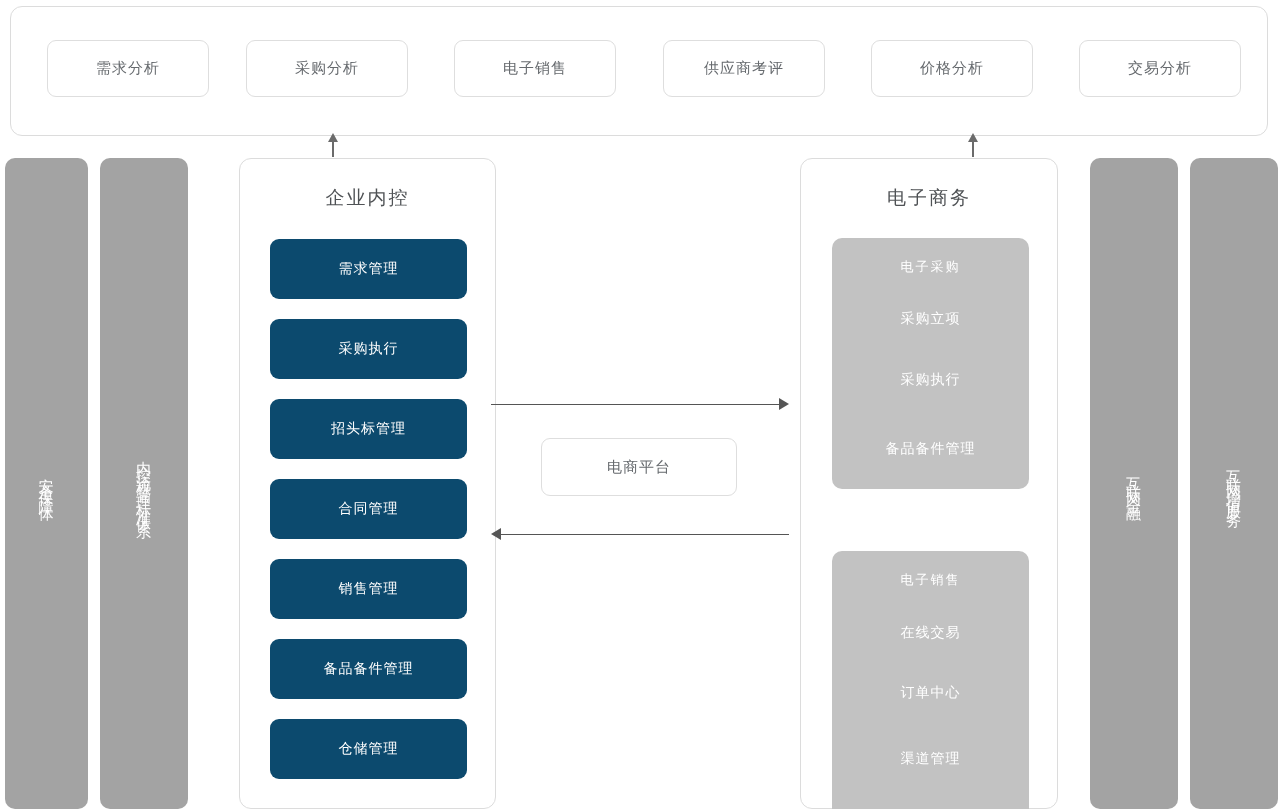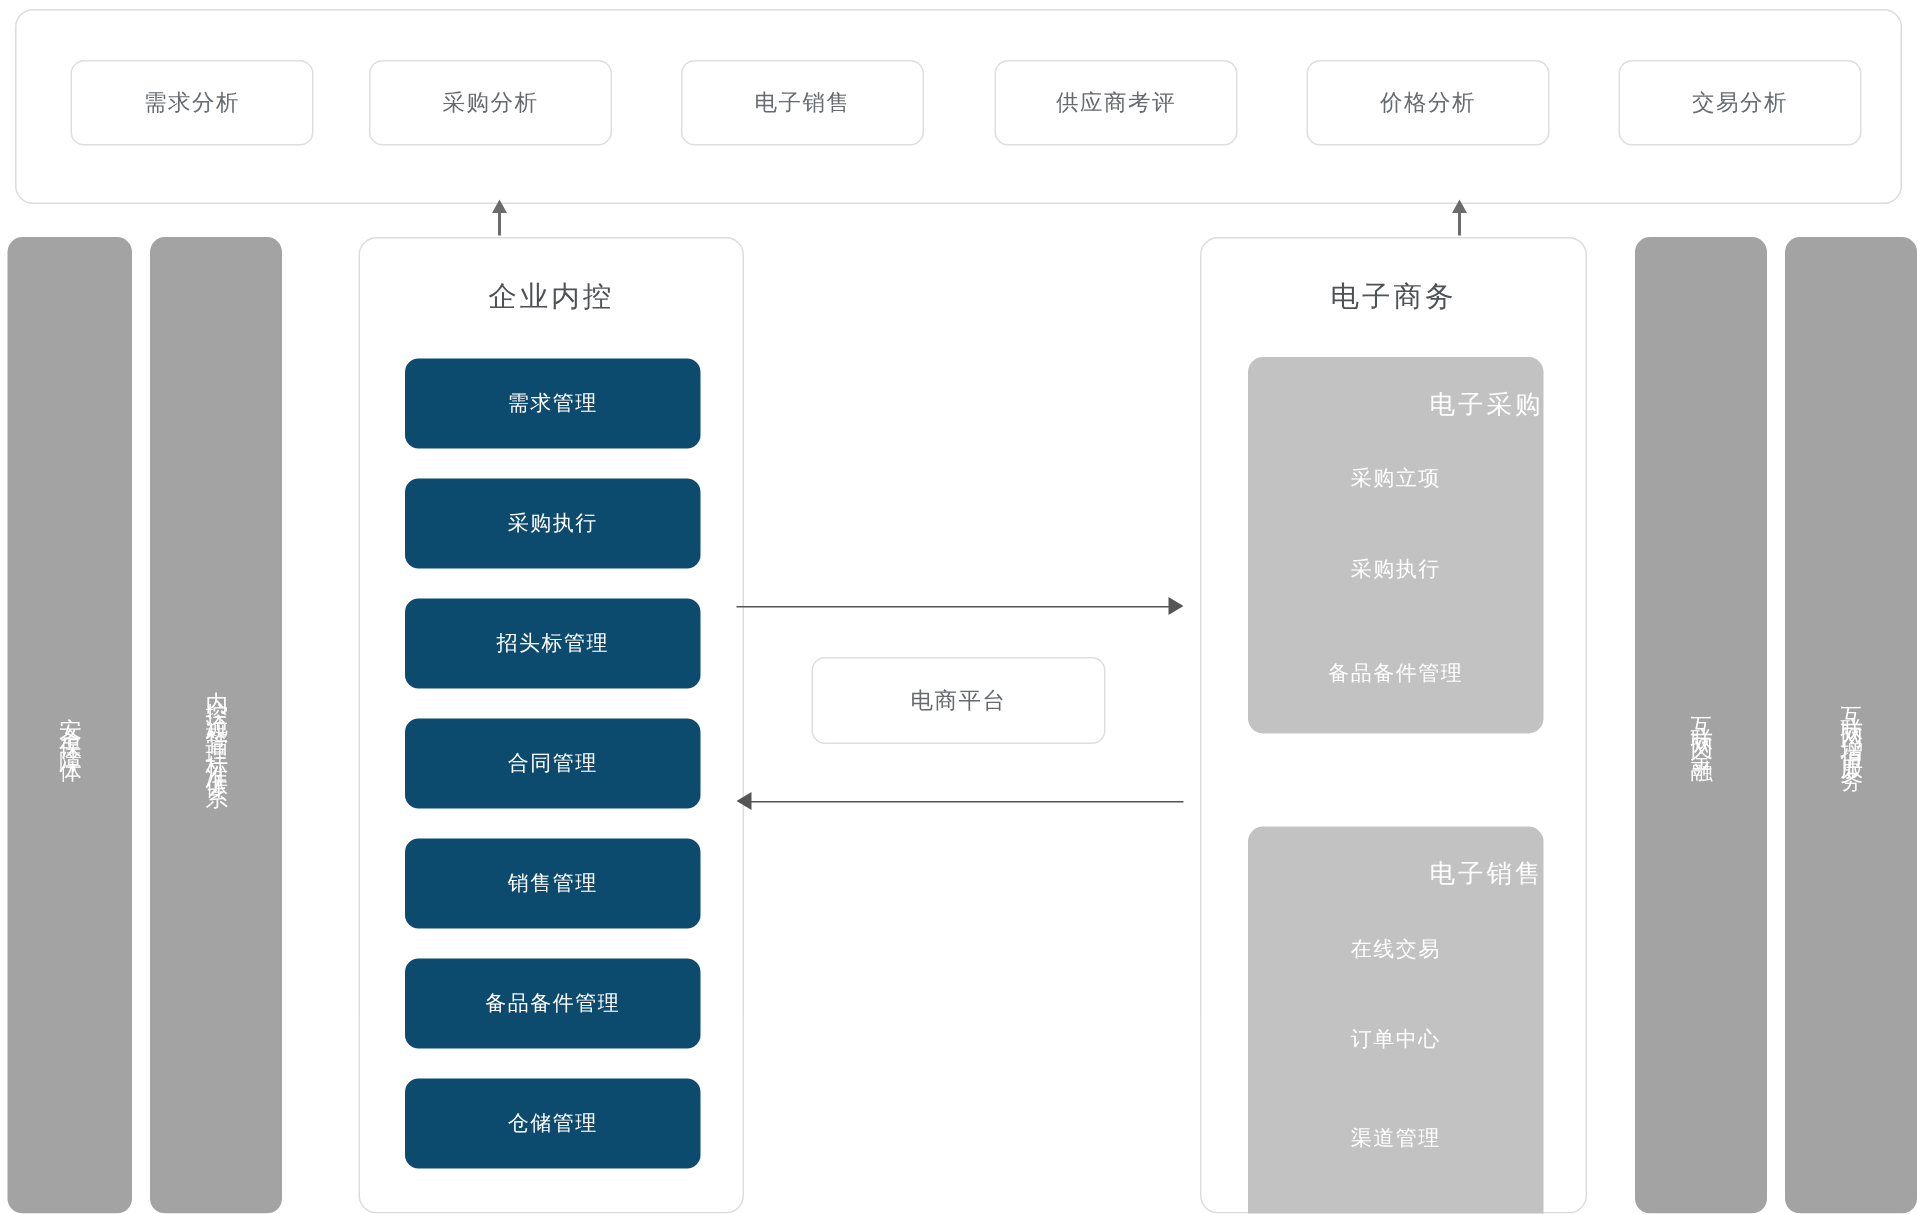--- a/index.html
+++ b/index.html
@@ -92,22 +92,22 @@
 
   
   .ec-group {
     position: absolute;
     left: 31px; width: 197px;
     background: #c2c2c2;
     border-radius: 10px;
   }
   .ec-group-title {
     position: absolute; left: 0; right: 0; top: 20px;
-    text-align: right;
-    font-size: 17px; color: #ffffff;
+    text-align: center;
+    font-size: 13px; color: #ffffff;
     letter-spacing: 2px;
   }
   .ec-sub {
     position: absolute; left: 0; right: 0;
     text-align: center;
     font-size: 14px; color: #ffffff;
     letter-spacing: 1px;
   }
 
   

